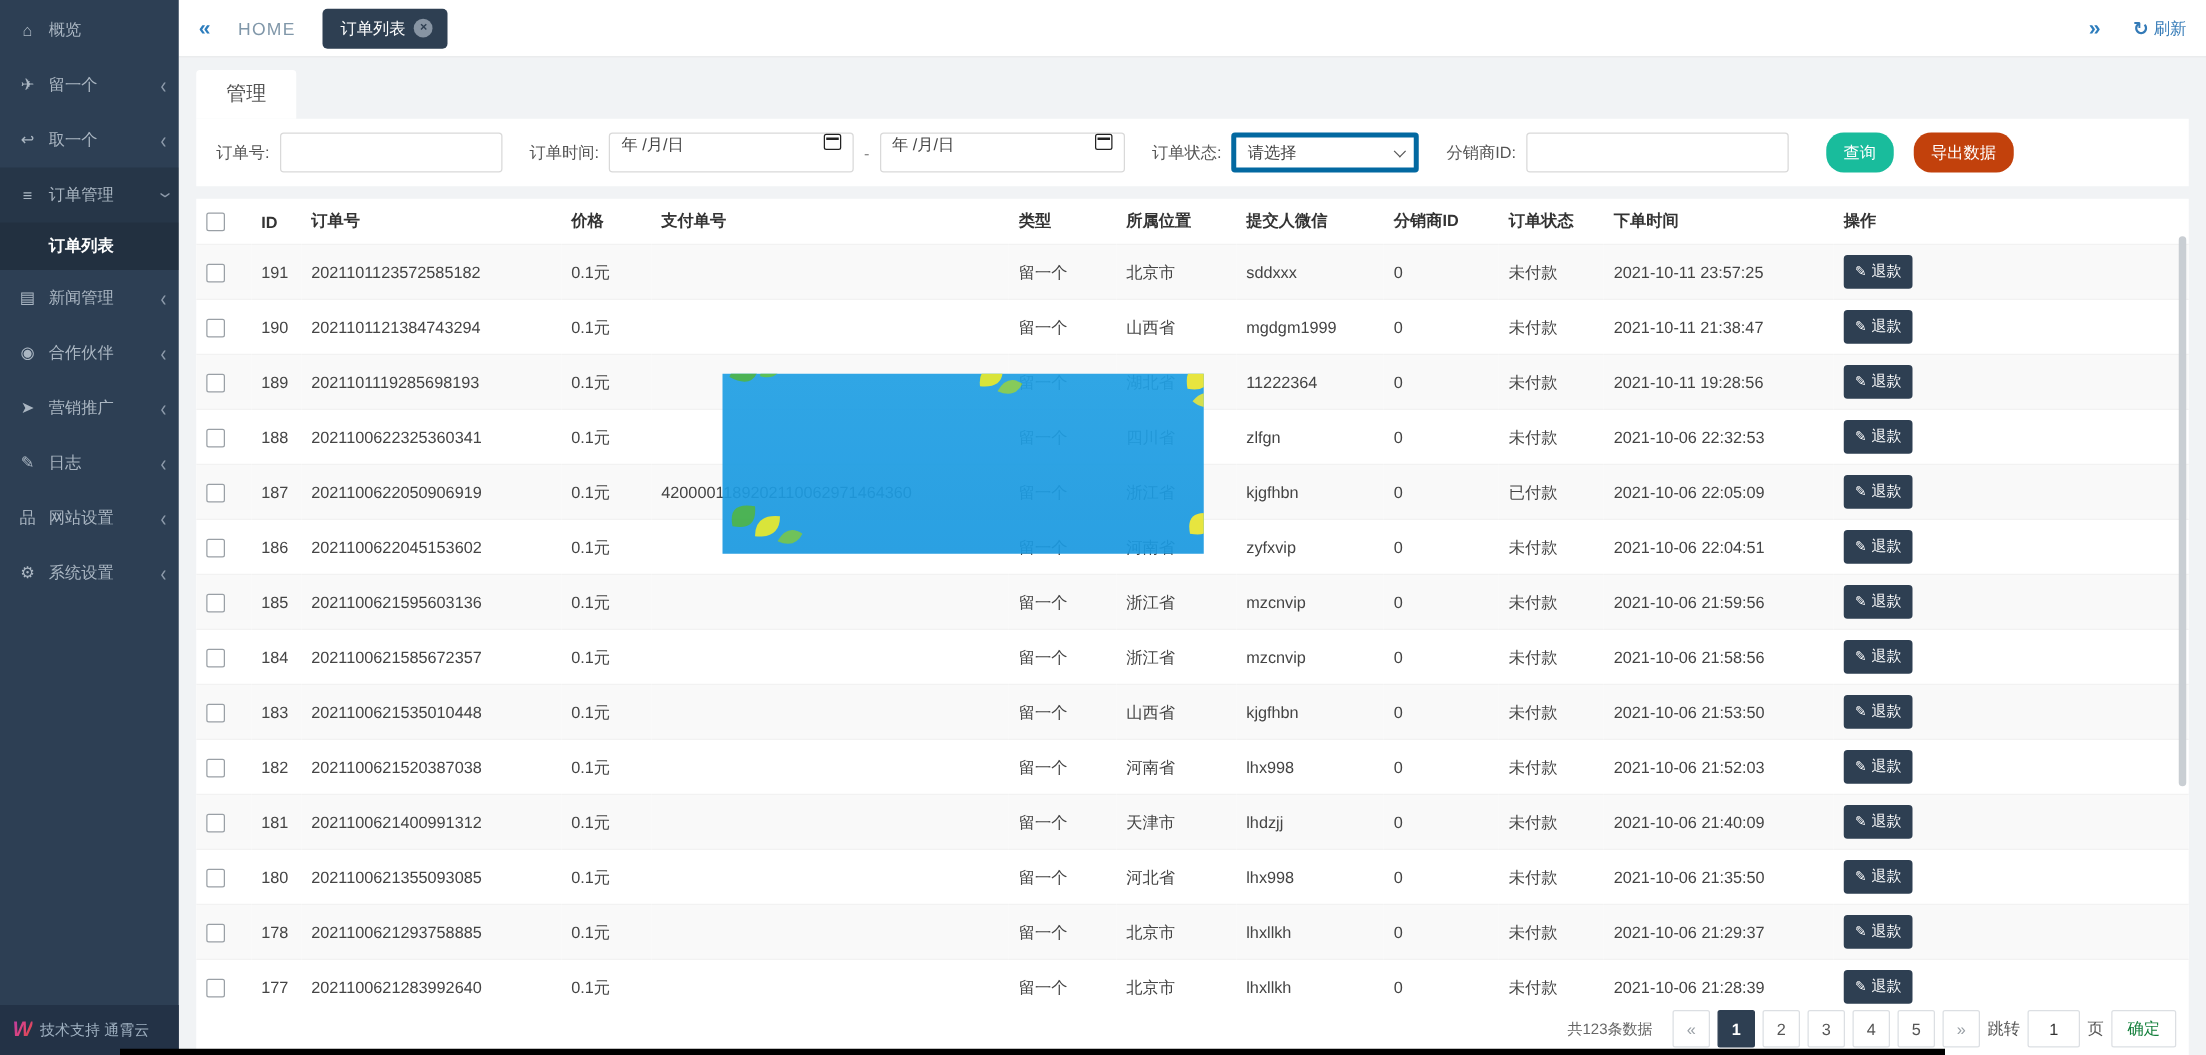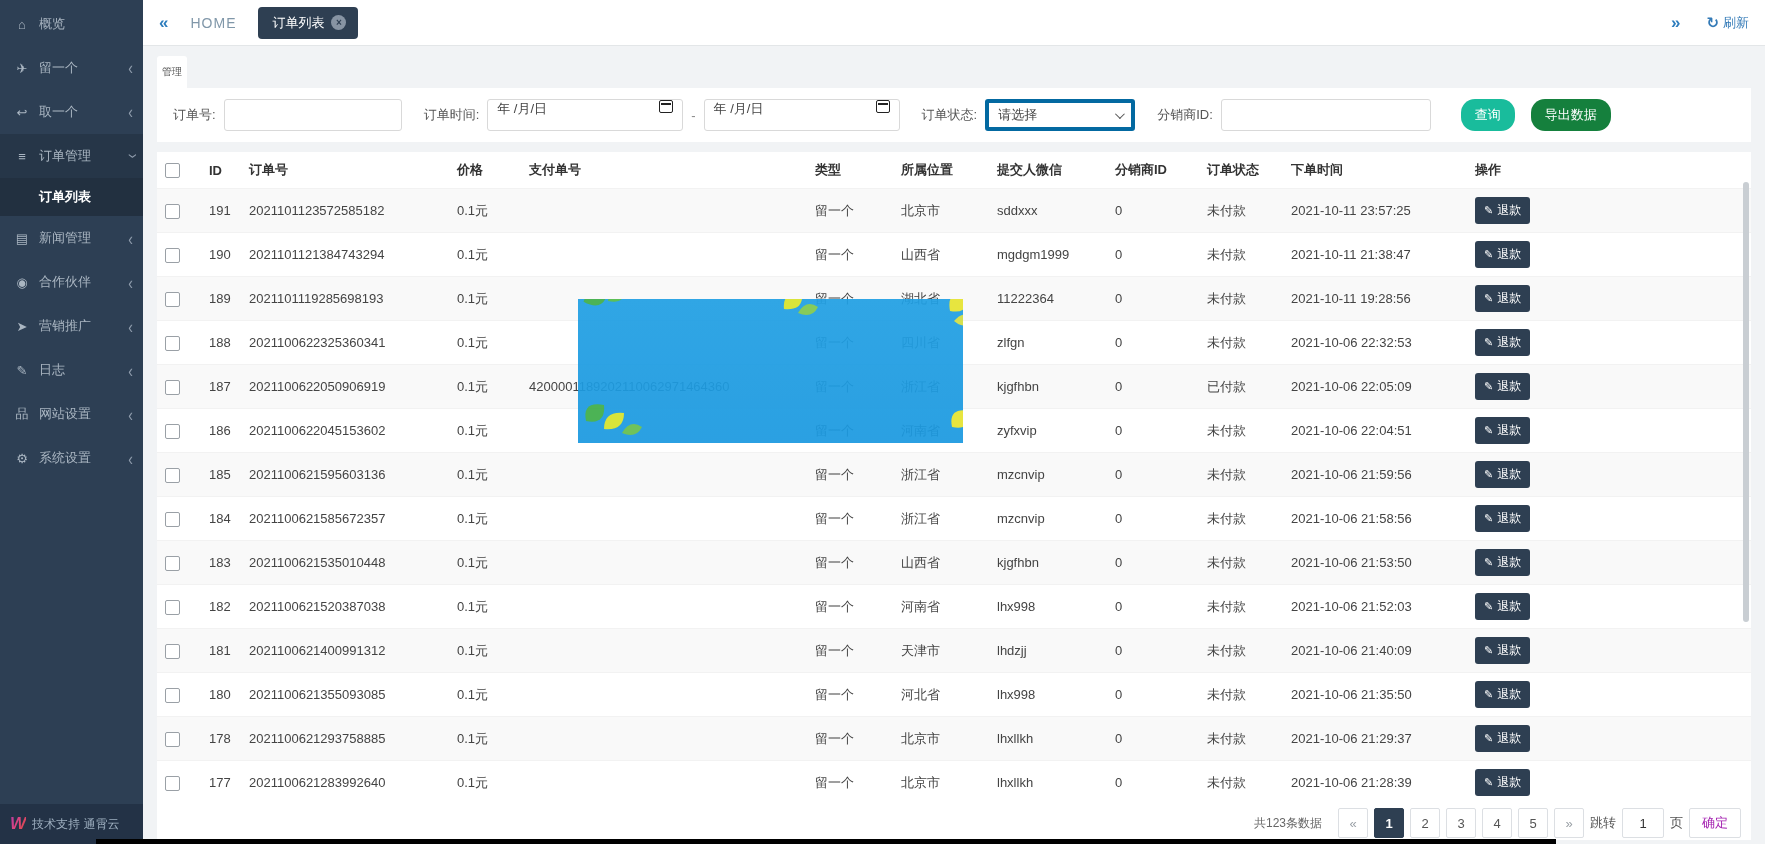--- a/index.html
+++ b/index.html
@@ -35,21 +35,21 @@
   .tab-active { margin-left:22px; background:#2e3f52; color:#fff; font-size:13px;
     padding:7px 12px 7px 14px; border-radius:4px; display:flex; align-items:center; gap:7px; cursor:pointer; }
   .tab-close { width:15px; height:15px; border-radius:50%; background:#8794a3; color:#2e3f52;
     font-size:10px; line-height:15px; text-align:center; font-weight:bold; cursor:pointer; }
   .tabbar-right { margin-left:auto; display:flex; align-items:center; gap:26px; }
   .refresh-btn { color:#337ab7; font-size:13px; cursor:pointer; display:flex; align-items:center; gap:4px; }
   .refresh-btn .ri { font-size:15px; font-weight:bold; }
 
   .content { flex:1 1 auto; padding:10px 14px 0 14px; position:relative; overflow:hidden; }
   .manage-tab { display:inline-block; background:#fff; border-radius:3px 3px 0 0;
-    padding:9px 5px; font-size:10px; color:#555; }
+    padding:9px 24px; font-size:16px; color:#555; }
   .filter-card { background:#fff; padding:11px 14px; display:flex; align-items:center;
     font-size:13px; color:#555; gap:8px; flex-wrap:nowrap; }
   .f-label { white-space:nowrap; margin-left:14px; }
   .f-label:first-child { margin-left:2px; }
   .t-input { height:32px; border:1px solid #d9d9d9; border-radius:3px; background:#fff;
     font-size:13px; padding:0 8px; color:#333; outline:none; }
   .w-order { width:178px; }
   .w-dist { width:210px; }
   .date-box { width:196px; height:32px; border:1px solid #d9d9d9; border-radius:3px;
     display:flex; padding:0 9px; color:#444; font-size:13px; cursor:text; background:#fff;gap:24px; }
@@ -57,21 +57,21 @@
   .cal-icon { width:14px; height:13px; border:1.6px solid #222; border-radius:2px; position:relative; }
   .cal-icon::before { content:""; position:absolute; left:1px; right:1px; top:2px; height:1.6px; background:#222; }
   .sep { color:#888; }
   .select-box { width:150px; height:32px; border:4px solid #0369a1; border-radius:3px;
     display:flex; align-items:center; padding:0 9px; color:#444; font-size:13px; cursor:pointer; background:#fff; }
   .select-box .caret { margin-left:auto; width:7px; height:7px; border-right:1.6px solid #555;
     border-bottom:1.6px solid #555; transform:rotate(45deg) translateY(-2px); }
   .btn { height:32px; border:none; border-radius:14px; color:#fff; font-size:13px;
     padding:0 14px; cursor:pointer; font-family:inherit; }
   .btn-search { background:#19bc9c; margin-left:22px; }
-  .btn-export { background:#15803d; margin-left:8px; }
+  .btn-export { background:#c2410c; margin-left:8px; }
 
   
   .table-card { background:#fff; margin-top:10px; position:relative;
     height:calc(844px - 46px - 10px - 36px - 54px - 10px); }
   table { width:100%; border-collapse:collapse; table-layout:fixed; font-size:13px; color:#444; }
   th { text-align:left; font-size:13px; color:#333; font-weight:bold; padding:9px 8px;
     white-space:nowrap; }
   td { padding:8px 8px; white-space:nowrap; overflow:hidden; border-top:1px solid #f2f2f2; }
   tbody tr:nth-child(odd) { background:#f9f9f9; }
   .cb { display:inline-block; width:15px; height:15px; border:1.5px solid #9aa0a6;
@@ -86,21 +86,21 @@
   .pager { position:absolute; right:24px; bottom:6px; display:flex; align-items:center;
     gap:6px; font-size:13px; color:#555; z-index:3;margin-left:28px; }
   .total-text { color:#666; font-size:12px; margin-right:10px; }
   .pg { min-width:30px; height:30px; border:1px solid #dcdfe3; background:#fff; color:#555;
     font-size:13px; border-radius:2px; display:flex; align-items:center; justify-content:center;
     cursor:pointer; padding:0 6px; }
   .pg.nav { color:#9aa0a6; }
   .pg.active { background:#2e3f52; border-color:#2e3f52; color:#fff; font-weight:bold; }
   .jump-input { width:42px; height:30px; border:1px solid #dcdfe3; border-radius:2px;
     text-align:center; font-size:13px; color:#333; outline:none; }
-  .pg-confirm { height:30px; border:1px solid #dcdfe3; background:#fff; color:#a21caf;
+  .pg-confirm { height:30px; border:1px solid #dcdfe3; background:#fff; color:#15803d;
     font-size:13px; border-radius:2px; padding:0 12px; cursor:pointer; font-family:inherit; }
 
   
   .blue-overlay { position:absolute; left:578px; top:299px; width:385px; height:144px;
     background:linear-gradient(180deg,#21a0e4,#1b99e0); opacity:0.93; z-index:6; overflow:visible; }
   .bottom-black-bar { position:absolute; left:96px; bottom:0; width:1460px; height:5px;
     background:#000; z-index:8; }
 </style>
 </head>
 <body>

